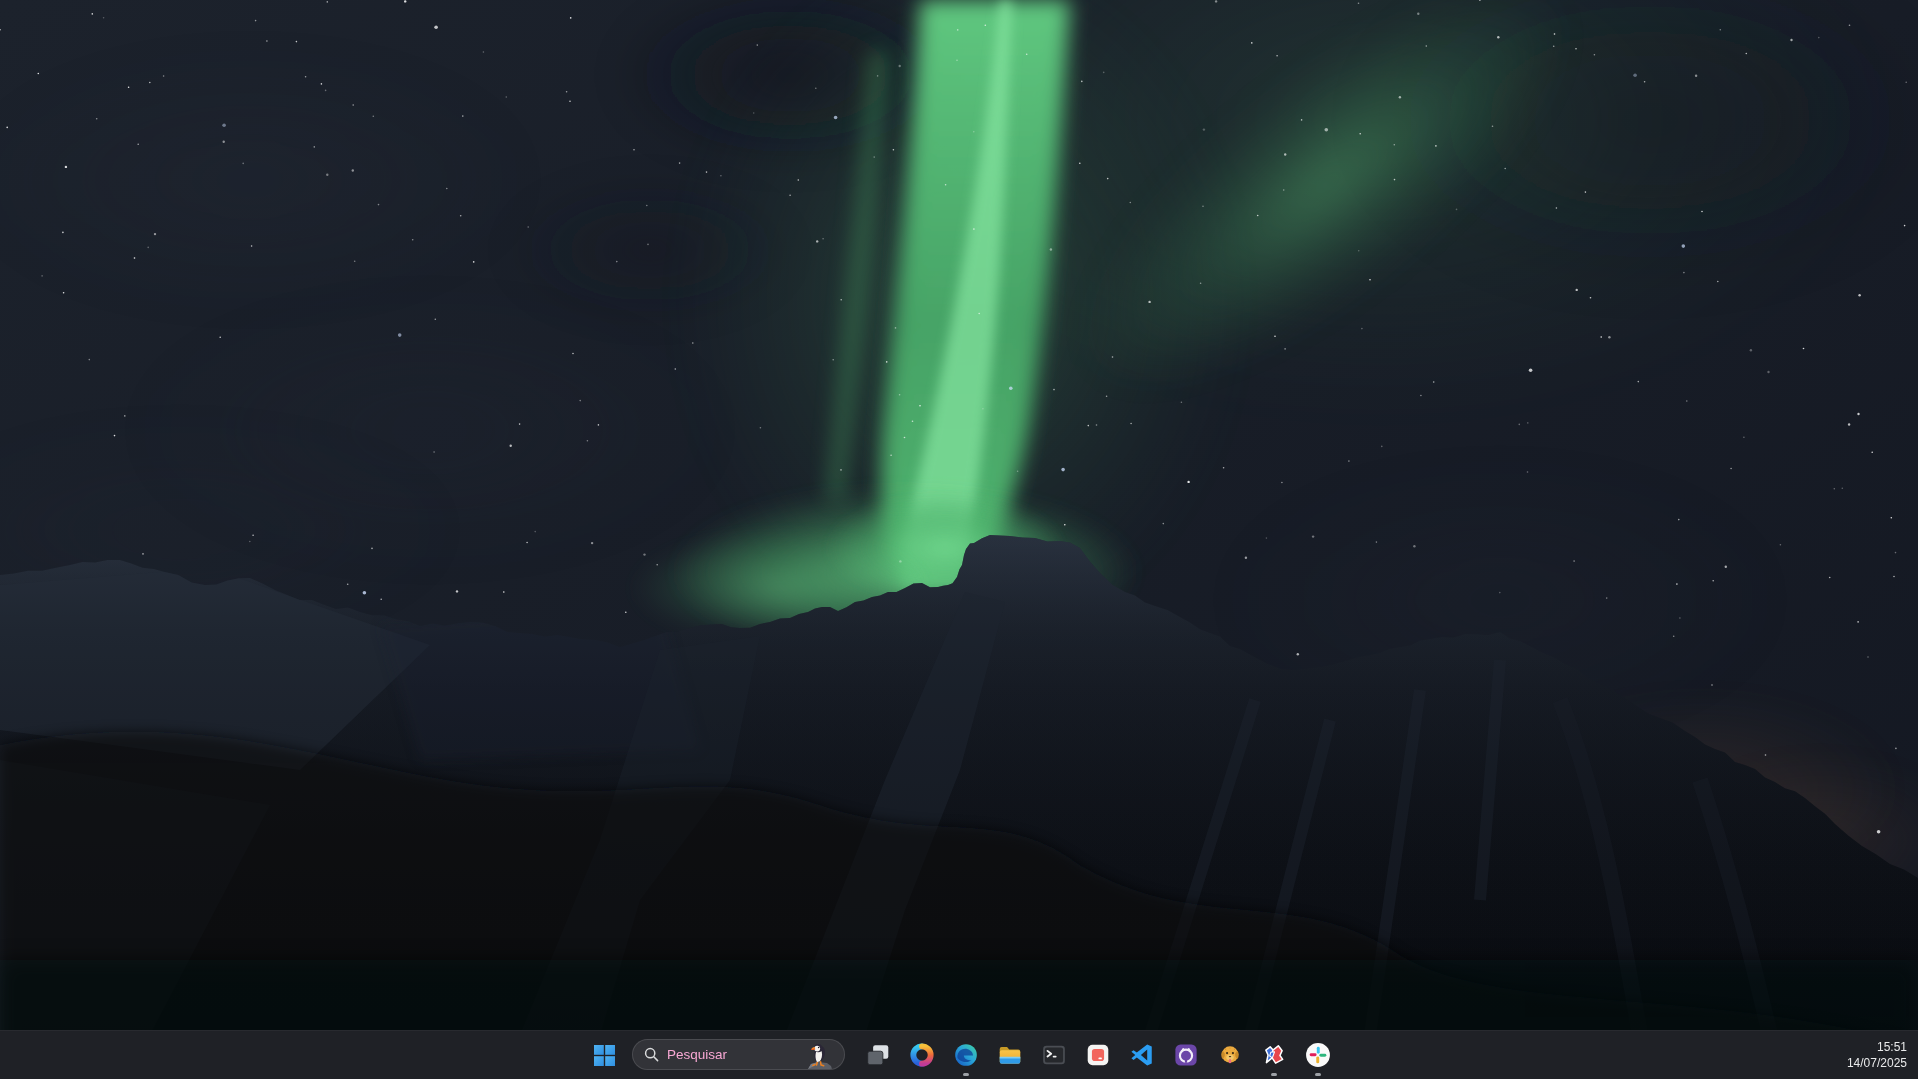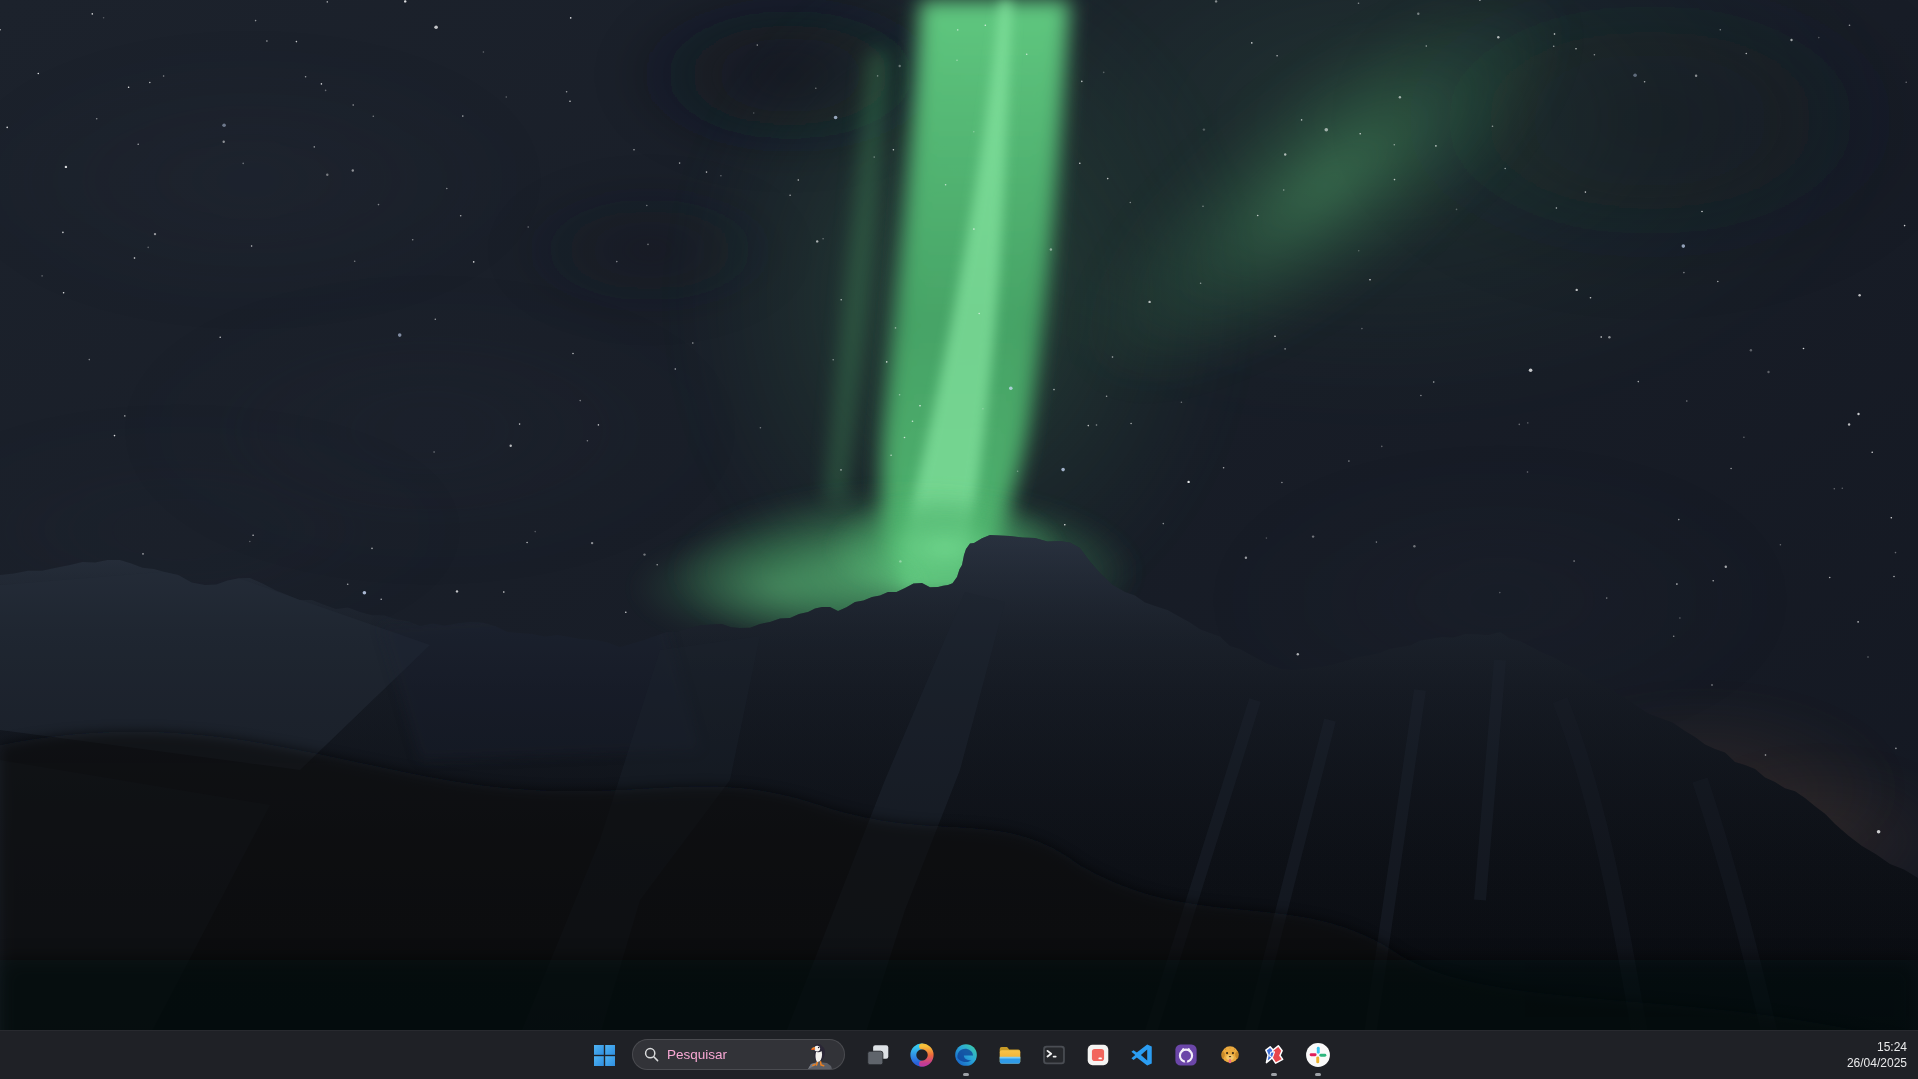--- a/index.html
+++ b/index.html
@@ -483,22 +483,22 @@
       </button>
       <button class="app">
         <svg>
           <use href="#i-slack"></use>
         </svg>
         <span class="dot"></span>
       </button>
     </div>
 
   <div class="clock">
-    <div>15:24</div>
-    <div>26/04/2025</div>
+    <div>15:51</div>
+    <div>14/07/2025</div>
   </div>
 </div>
 
 <svg width="0" height="0" style="position:absolute">
   <defs>
     <linearGradient id="edgeG" x1="1" y1="0" x2="0" y2="1">
       <stop offset="0" stop-color="#3fd3a0"></stop>
         <stop offset=".45" stop-color="#2aa7d8"></stop>
       <stop offset="1" stop-color="#1356c4"></stop>
     </linearGradient>

